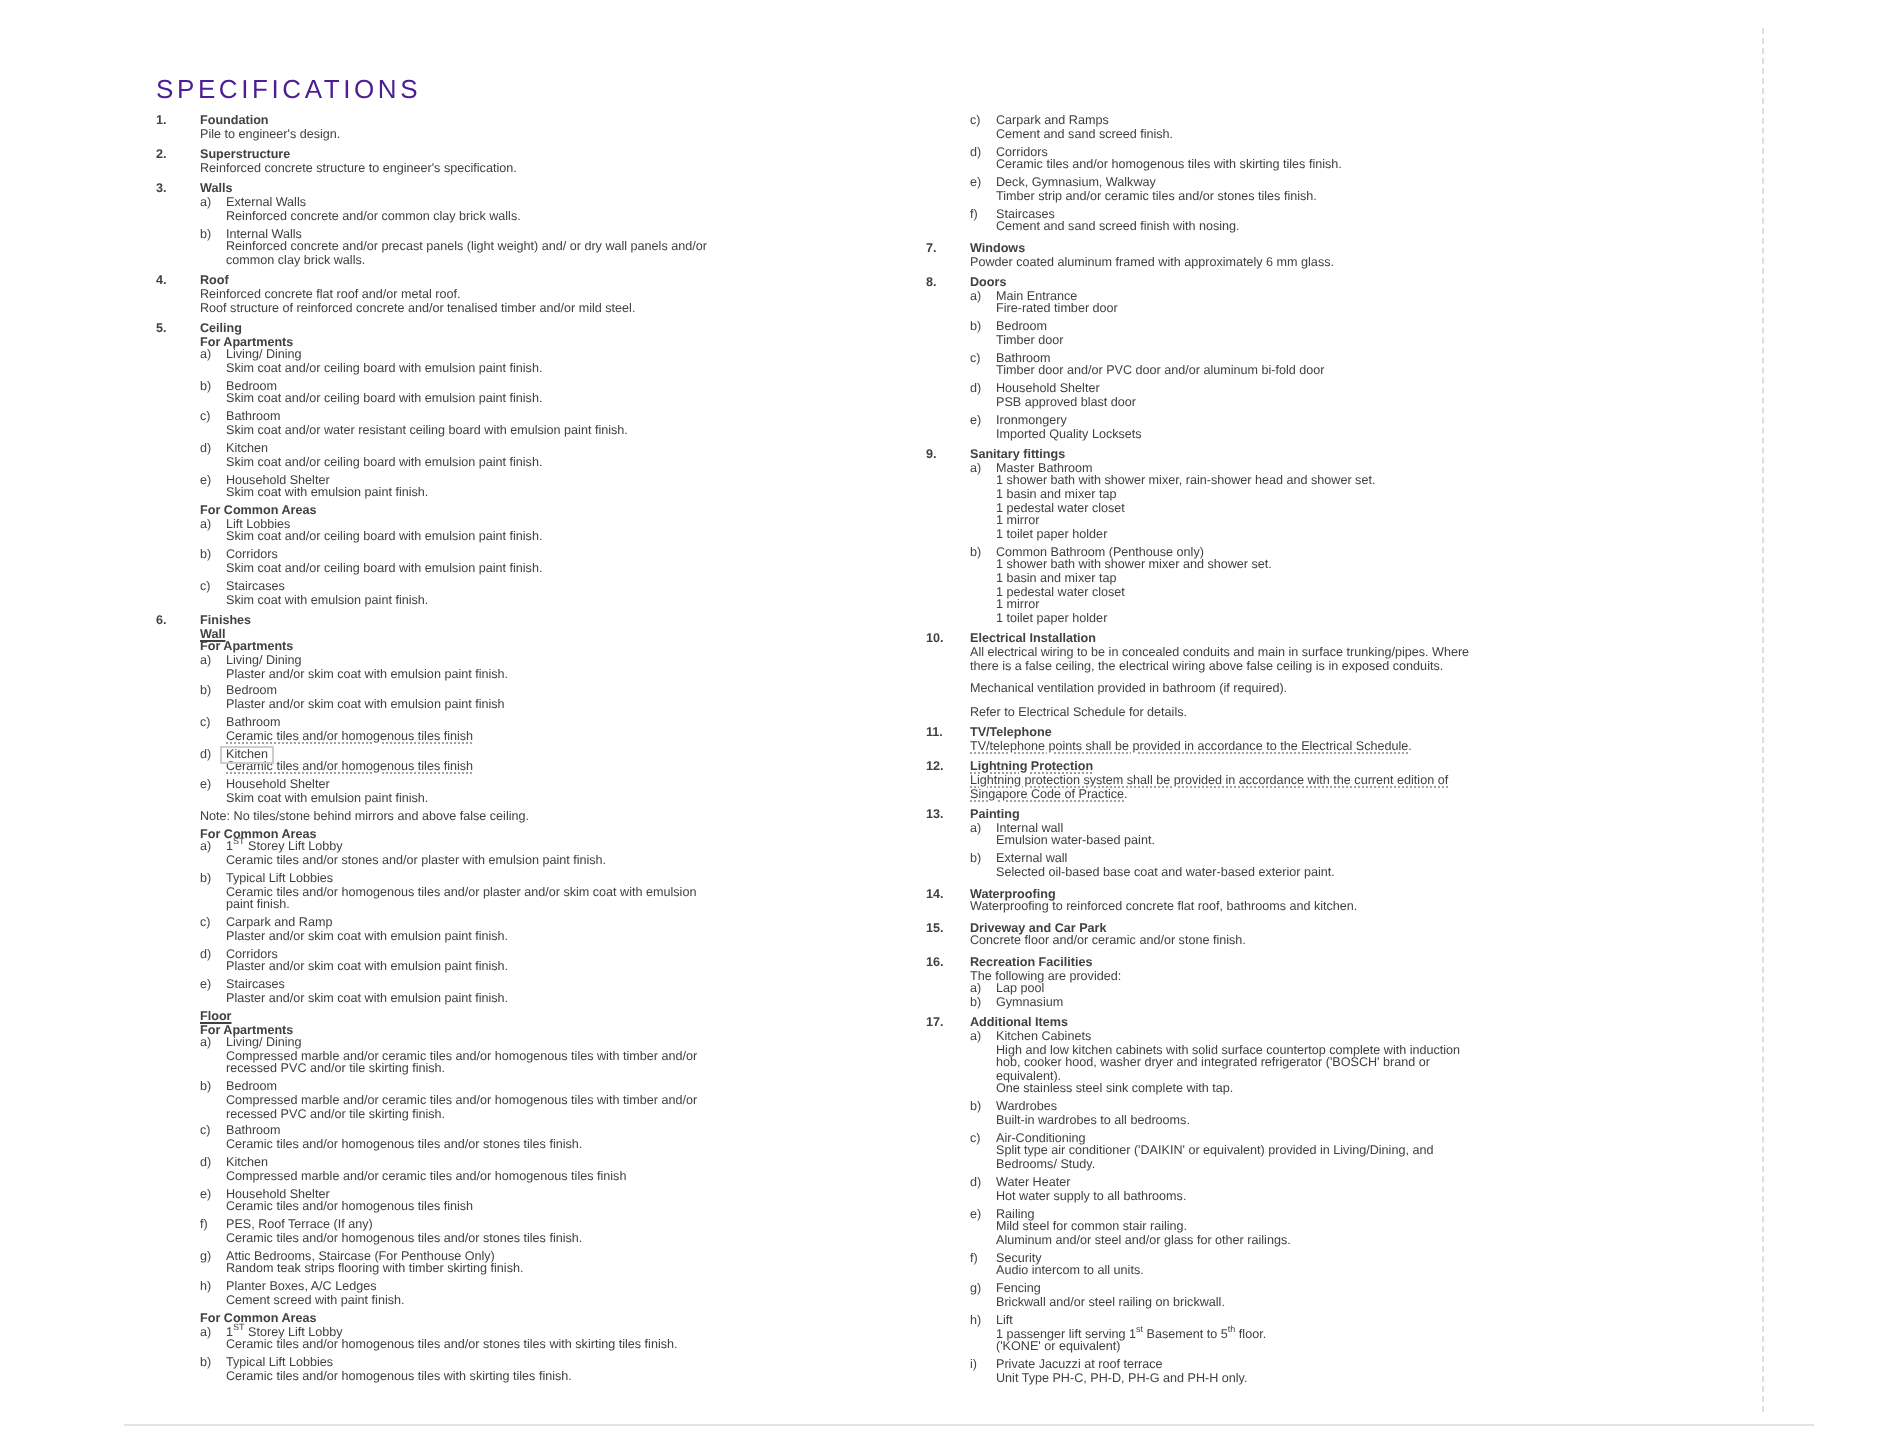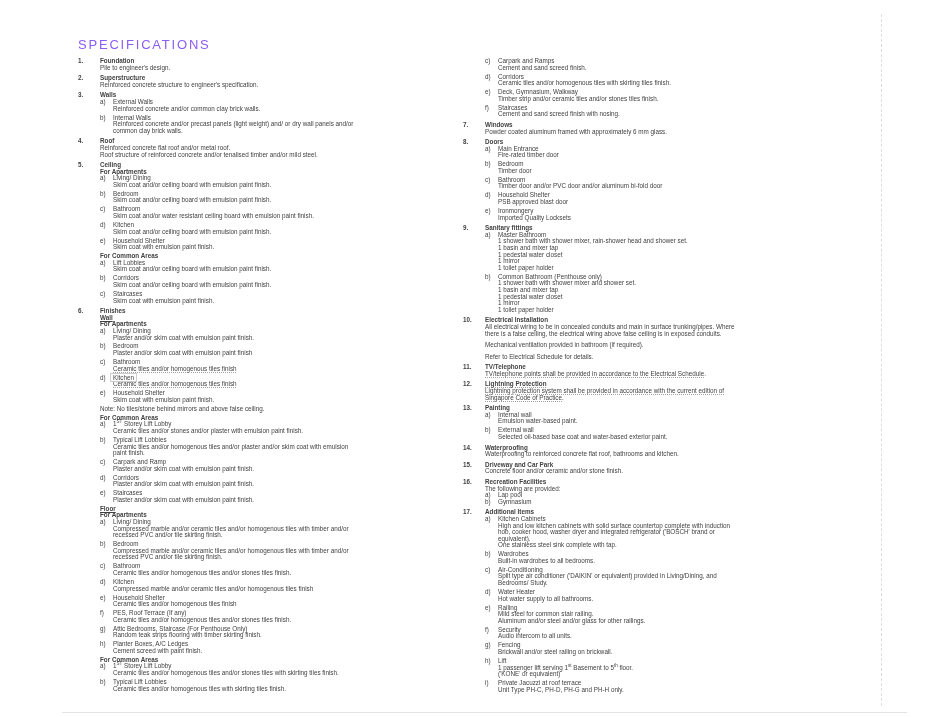--- a/index.html
+++ b/index.html
@@ -2,21 +2,21 @@
 <html><head>
 <meta charset="utf-8">
 <style>
   html,body{margin:0;padding:0;background:#ffffff;}
   .page{
     position:relative;width:943px;height:717px;background:#ffffff;overflow:hidden;
     font-family:"Liberation Sans","DejaVu Sans",sans-serif;color:#414141;
   }
   .page-title{
     position:absolute;left:78px;top:37px;font-size:13px;letter-spacing:1.8px;
-    color:#8b5cf6;font-weight:400;
+    color:#4c1d95;font-weight:400;
   }
   .col{position:absolute;top:56px;font-size:6.3px;line-height:6.6px;}
   .col-left{left:78px;width:382px;}
   .col-right{left:463px;width:378px;}
   .section{display:flex;margin-top:4px;}
   .section:first-child{margin-top:2px;}
   .sec-num{width:22px;flex-shrink:0;font-weight:bold;}
   .sec-body{flex:1;min-width:0;}
   .sec-title{font-weight:bold;}
   .sec-title.mark-u{text-decoration:underline dotted #9f9f9f;text-underline-offset:1px;}

